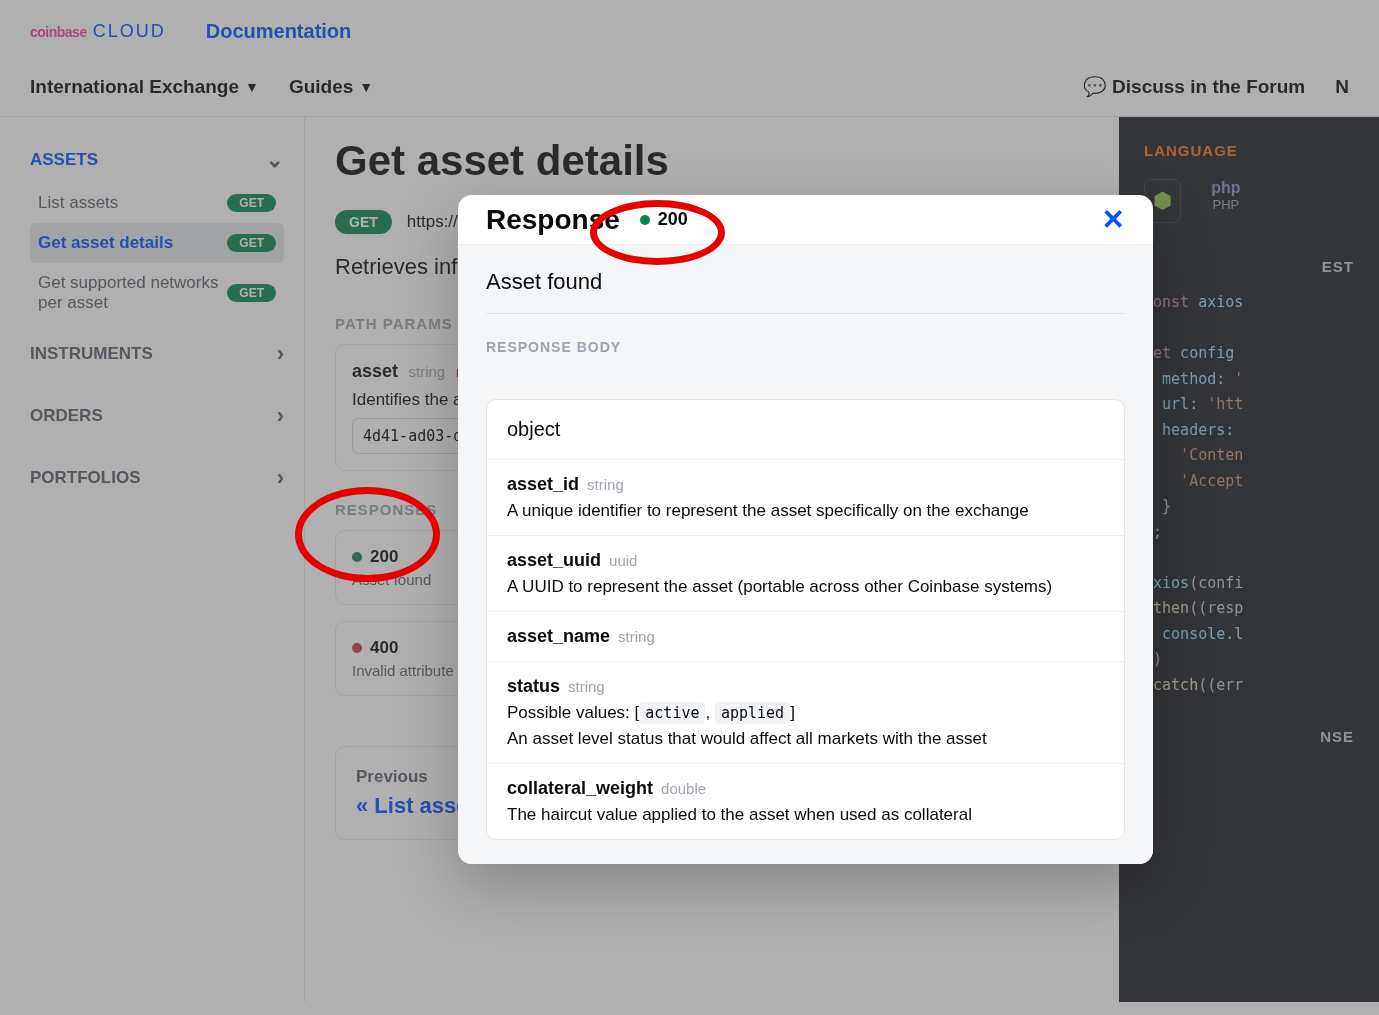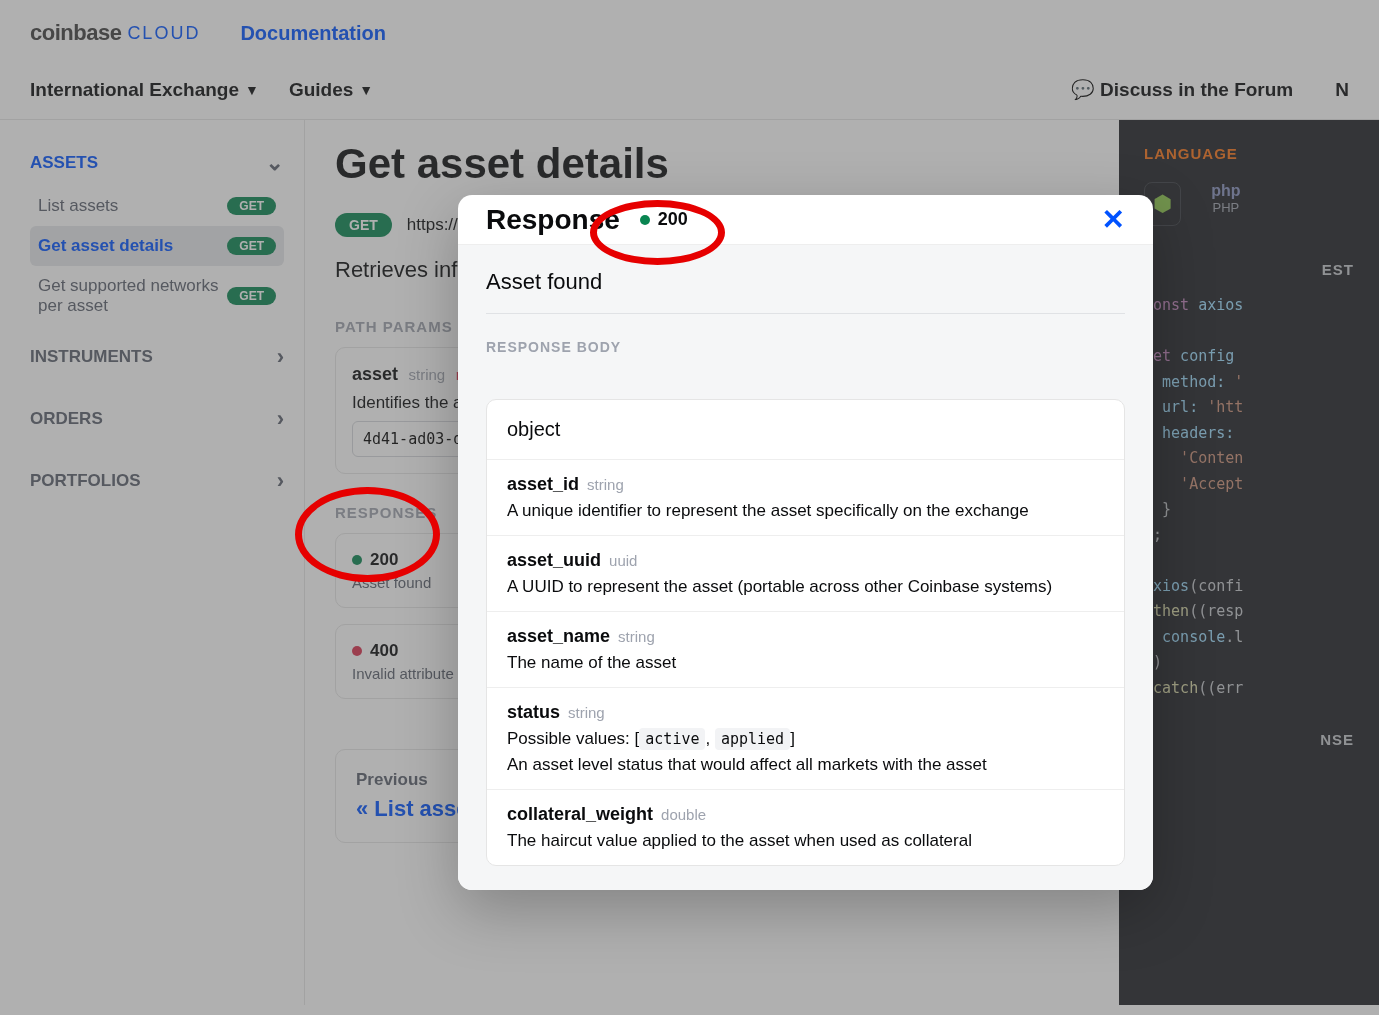--- a/index.html
+++ b/index.html
@@ -12,32 +12,32 @@
   position: relative;
   overflow: hidden;
 }
 .top-bar {
   display: flex;
   align-items: center;
   padding: 20px 30px;
   gap: 40px;
 }
 .logo { display: flex; align-items: center; gap: 6px; }
-.logo-main { color: #404040; font-weight: 700; font-size: 22px; letter-spacing: -0.5px; }
+.logo-main { color: #ec4899; font-weight: 700; font-size: 14px; letter-spacing: -0.5px; }
 .logo-sub { color: #0052ff; font-weight: 400; font-size: 18px; letter-spacing: 2px; }
 .doc-link { color: #0052ff; font-weight: 700; font-size: 20px; }
 .nav-bar {
   display: flex;
   align-items: center;
   padding: 12px 30px 18px;
   gap: 30px;
   border-bottom: 1px solid #e5e5e5;
 }
 .nav-item { display: flex; align-items: center; gap: 6px; font-weight: 700; font-size: 19px; cursor: pointer; }
-.nav-right { margin-left: auto; display: flex; align-items: center; gap: 42px; font-weight: 700; font-size: 19px; }
+.nav-right { margin-left: auto; display: flex; align-items: center; gap: 30px; font-weight: 700; font-size: 19px; }
 .chevron-down { font-size: 14px; }
 .layout { display: flex; height: calc(100% - 130px); }
 .sidebar {
   width: 305px;
   border-right: 1px solid #e5e5e5;
   padding: 20px 20px 20px 30px;
 }
 .side-header {
   display: flex; justify-content: space-between; align-items: center;
   color: #0052ff; font-weight: 700; font-size: 17px; padding: 10px 0;
@@ -311,21 +311,20 @@
           <div class="schema-field">
             <div><span class="field-name">asset_id</span><span class="field-type">string</span></div>
             <div class="field-desc">A unique identifier to represent the asset specifically on the exchange</div>
           </div>
           <div class="schema-field">
             <div><span class="field-name">asset_uuid</span><span class="field-type">uuid</span></div>
             <div class="field-desc">A UUID to represent the asset (portable across other Coinbase systems)</div>
           </div>
           <div class="schema-field">
             <div><span class="field-name">asset_name</span><span class="field-type">string</span></div>
-            <div class="field-desc">The name of the asset</div>
           </div>
           <div class="schema-field">
             <div><span class="field-name">status</span><span class="field-type">string</span></div>
             <div class="field-desc">Possible values: [<span class="enum-val">active</span>, <span class="enum-val">applied</span>]</div>
             <div class="field-desc">An asset level status that would affect all markets with the asset</div>
           </div>
           <div class="schema-field">
             <div><span class="field-name">collateral_weight</span><span class="field-type">double</span></div>
             <div class="field-desc">The haircut value applied to the asset when used as collateral</div>
           </div>

